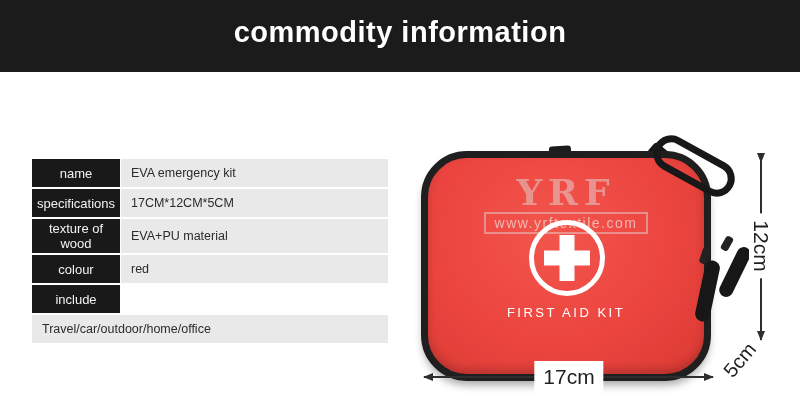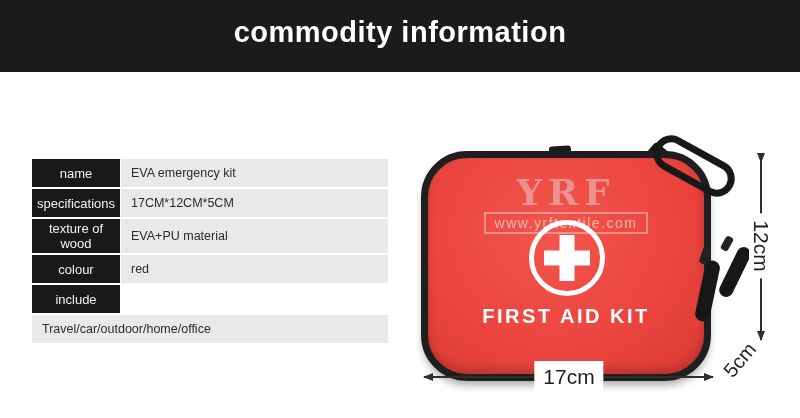--- a/index.html
+++ b/index.html
@@ -62,21 +62,21 @@
   }
   .badge {
     position: absolute; left: 101px; top: 62px; width: 76px; height: 76px;
     border: 5px solid #ffffff; border-radius: 50%;
   }
   .cross-v, .cross-h { position: absolute; left: 50%; top: 50%; background: #ffffff; }
   .cross-v { width: 15px; height: 46px; transform: translate(-50%,-50%); }
   .cross-h { width: 46px; height: 15px; transform: translate(-50%,-50%); }
   .kit-label {
     position: absolute; left: 0; right: 0; top: 147px; text-align: center;
-    color: #ffffff; font-weight: bold; font-size: 20px; letter-spacing: 2.5px;
+    color: #ffffff; font-weight: normal; font-size: 13px; letter-spacing: 2.5px;
   }
   .carabiner {
     position: absolute; left: 650px; top: 148px; width: 88px; height: 36px;
     border: 7px solid #181818; border-radius: 18px; transform: rotate(29deg);
   }
   .carabiner-hook {
     position: absolute; left: 648px; top: 148px; width: 26px; height: 15px;
     background: #181818; border-radius: 4px; transform: rotate(40deg);
   }
   .pull-cord-1 {

